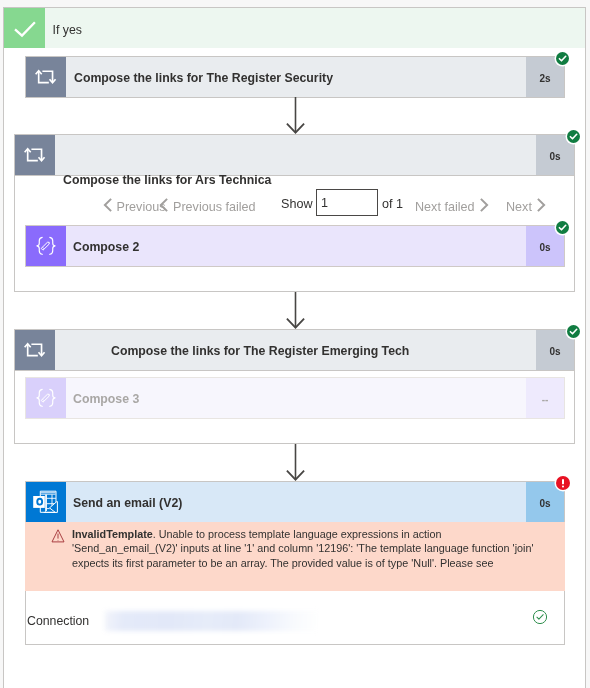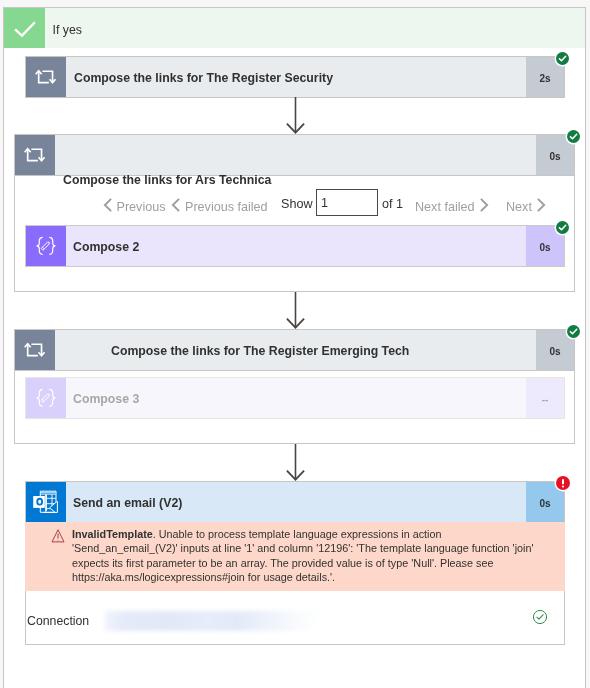--- a/index.html
+++ b/index.html
@@ -105,21 +105,21 @@
         <path d="M3.4 6.7 L5.5 8.8 L9.7 4.3" fill="none" stroke="#fff" stroke-width="1.6" stroke-linecap="round" stroke-linejoin="round"></path>
       </svg>
     </div>
 
     <div class="pager">
       <span class="pg-link dis" style="left:87.5px;">
         <span class="chev chev-l"><svg width="10" height="14" viewBox="0 0 10 14">
               <path d="M8.1 0.9 L1.9 7.0 L8.1 13.1" fill="none" stroke="currentColor" stroke-width="2.0" stroke-linecap="butt" stroke-linejoin="miter"></path>
             </svg></span><span>Previous</span>
       </span>
-      <span class="pg-link dis" style="left:156px;">
+      <span class="pg-link dis" style="left:144px;">
         <span class="chev chev-l"><svg width="10" height="14" viewBox="0 0 10 14">
               <path d="M8.1 0.9 L1.9 7.0 L8.1 13.1" fill="none" stroke="currentColor" stroke-width="2.0" stroke-linecap="butt" stroke-linejoin="miter"></path>
             </svg></span><span>Previous failed</span>
       </span>
       <span class="pg-lab" style="left:266px;">Show</span>
       <input class="pg-input" value="1" style="">
       <span class="pg-lab" style="left:367px;">of 1</span>
       <span class="pg-link dis" style="left:400px;">
         <span>Next failed</span><span class="chev chev-r"><svg width="10" height="14" viewBox="0 0 10 14">
               <path d="M1.9 0.9 L8.1 7.0 L1.9 13.1" fill="none" stroke="currentColor" stroke-width="2.0" stroke-linecap="butt" stroke-linejoin="miter"></path>
@@ -201,21 +201,20 @@
         <svg width="14" height="14" viewBox="0 0 14 14">
           <path d="M7.0 0.8 L13.0 12.9 L1.0 12.9 Z" fill="none" stroke="#a4373a" stroke-width="0.95" stroke-linejoin="round"></path>
           <path d="M7.0 4.6 L7.0 9.6" stroke="#a4373a" stroke-width="0.95"></path>
           <path d="M7.0 11.0 L7.0 11.5" stroke="#a4373a" stroke-width="0.95"></path>
         </svg>
       </span>
       <div class="err-txt">
         <div><b>InvalidTemplate</b><span>. Unable to process template language expressions in action</span></div>
         <div>'Send_an_email_(V2)' inputs at line '1' and column '12196': 'The template language function 'join'</div>
         <div>expects its first parameter to be an array. The provided value is of type 'Null'. Please see</div>
-        <div>https://aka.ms/logicexpressions#join for usage details.'.</div>
       </div>
     </div>
 
     <div class="connrow">
       <span class="conn-lab">Connection</span>
       <span class="conn-redact"></span>
       <span class="conn-ok">
         <svg width="16" height="16" viewBox="0 0 16 16">
           <circle cx="8" cy="8" r="6.6" fill="none" stroke="#2f8f4e" stroke-width="1"></circle>
           <path d="M4.9 8.2 L6.9 10.2 L11.2 5.7" fill="none" stroke="#2f8f4e" stroke-width="1.05" stroke-linecap="round" stroke-linejoin="round"></path>

